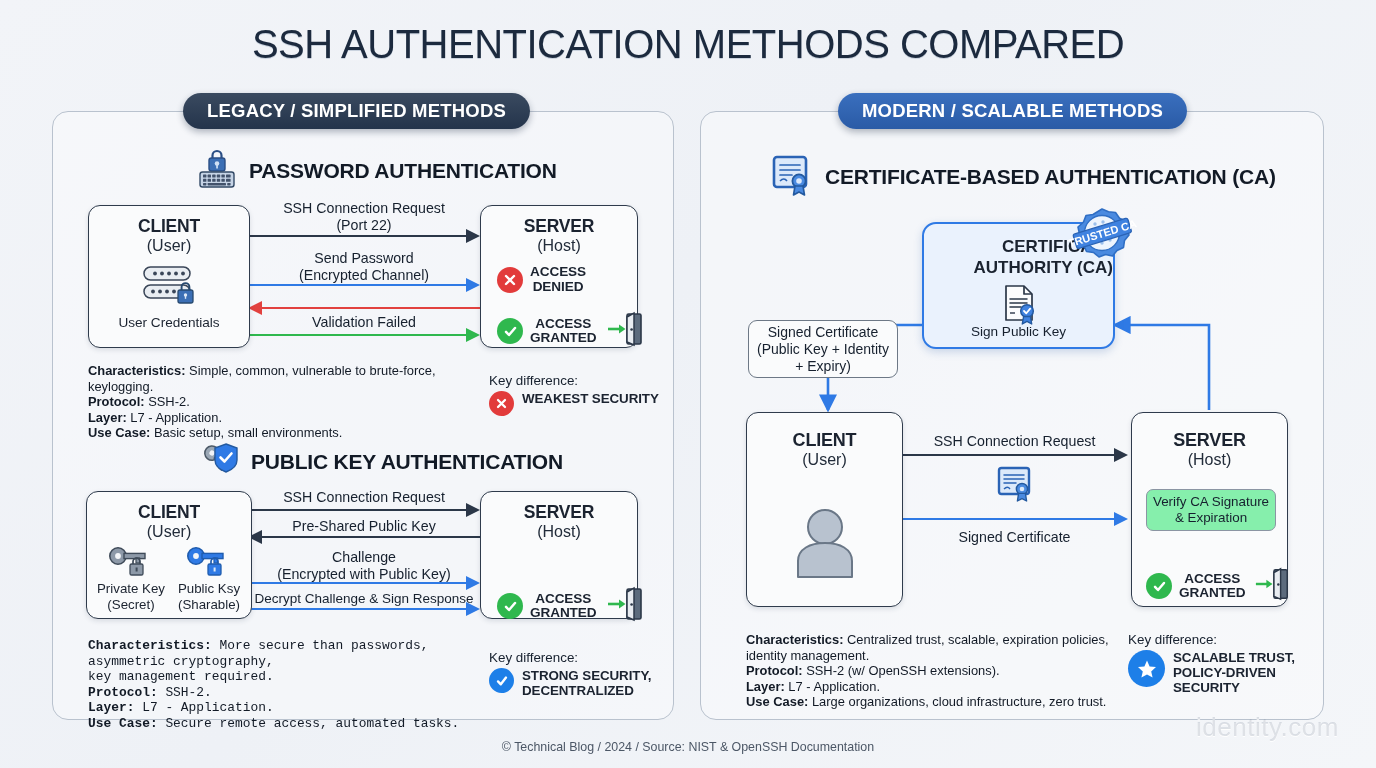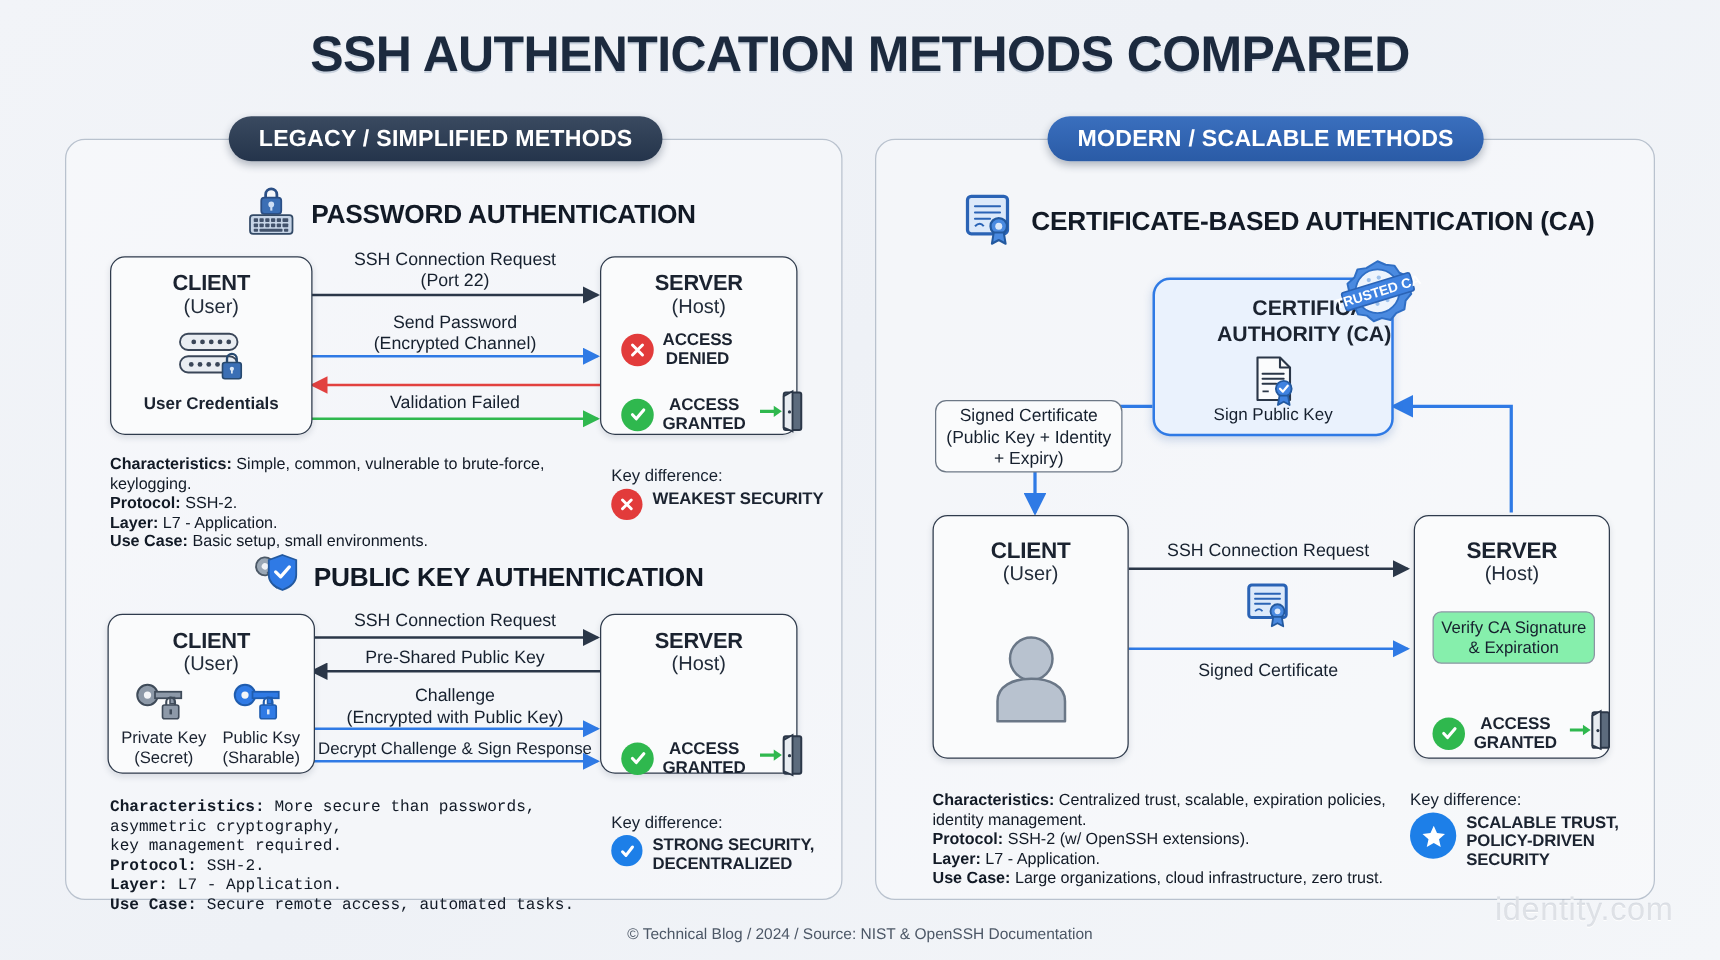--- a/index.html
+++ b/index.html
@@ -10,21 +10,21 @@
     position: relative;
     overflow: hidden;
     color: #1b2330;
   }
   .stage { position: absolute; inset: 0; }
 
   
   #main-title {
     position: absolute; top: 22px; left: 0; width: 100%;
     text-align: center;
-    font-size: 40px; font-weight: 700; letter-spacing: -0.5px;
+    font-size: 40px; font-weight: 400; letter-spacing: -0.5px;
     color: #1c2a3e;
     text-shadow: 0 1px 0 #c9d2de;
   }
 
   
   .panel {
     position: absolute;
     border: 1.6px solid #b9c2ce;
     border-radius: 16px;
     background: rgba(255,255,255,0.34);
@@ -233,21 +233,21 @@
             <circle cx="22" cy="27.5" r="1.9"></circle>
             <circle cx="29" cy="27.5" r="1.9"></circle>
             <circle cx="36" cy="27.5" r="1.9"></circle>
           </g>
         <rect x="40" y="26" width="15" height="13" rx="2" fill="#3b6fb5" stroke="#27496f" stroke-width="1.3"></rect>
         <path d="M43.6 26 V23 a3.9 3.9 0 0 1 7.8 0 V26" fill="none" stroke="#27496f" stroke-width="1.9"></path>
         <circle cx="47.5" cy="31" r="1.7" fill="#dce8f6"></circle>
           <rect x="46.8" y="31.6" width="1.4" height="3.2" fill="#dce8f6"></rect>
       </svg>
     </div>
-    <div style="position:absolute; left:0; top:109px; width:100%; text-align:center; font-size:13.6px;font-weight:bold;">User Credentials</div>
+    <div style="position:absolute; left:0; top:109px; width:100%; text-align:center; font-size:13.6px;">User Credentials</div>
   </div>
 
   <div class="node" style="left:480px; top:205px; width:158px; height:143px;">
     <div class="nm">SERVER</div>
     <div class="ns">(Host)</div>
   </div>
 
   <div class="flab" style="left:248px; top:200px; width:232px;">
     <div>SSH Connection Request</div>
     <div>(Port 22)</div>

